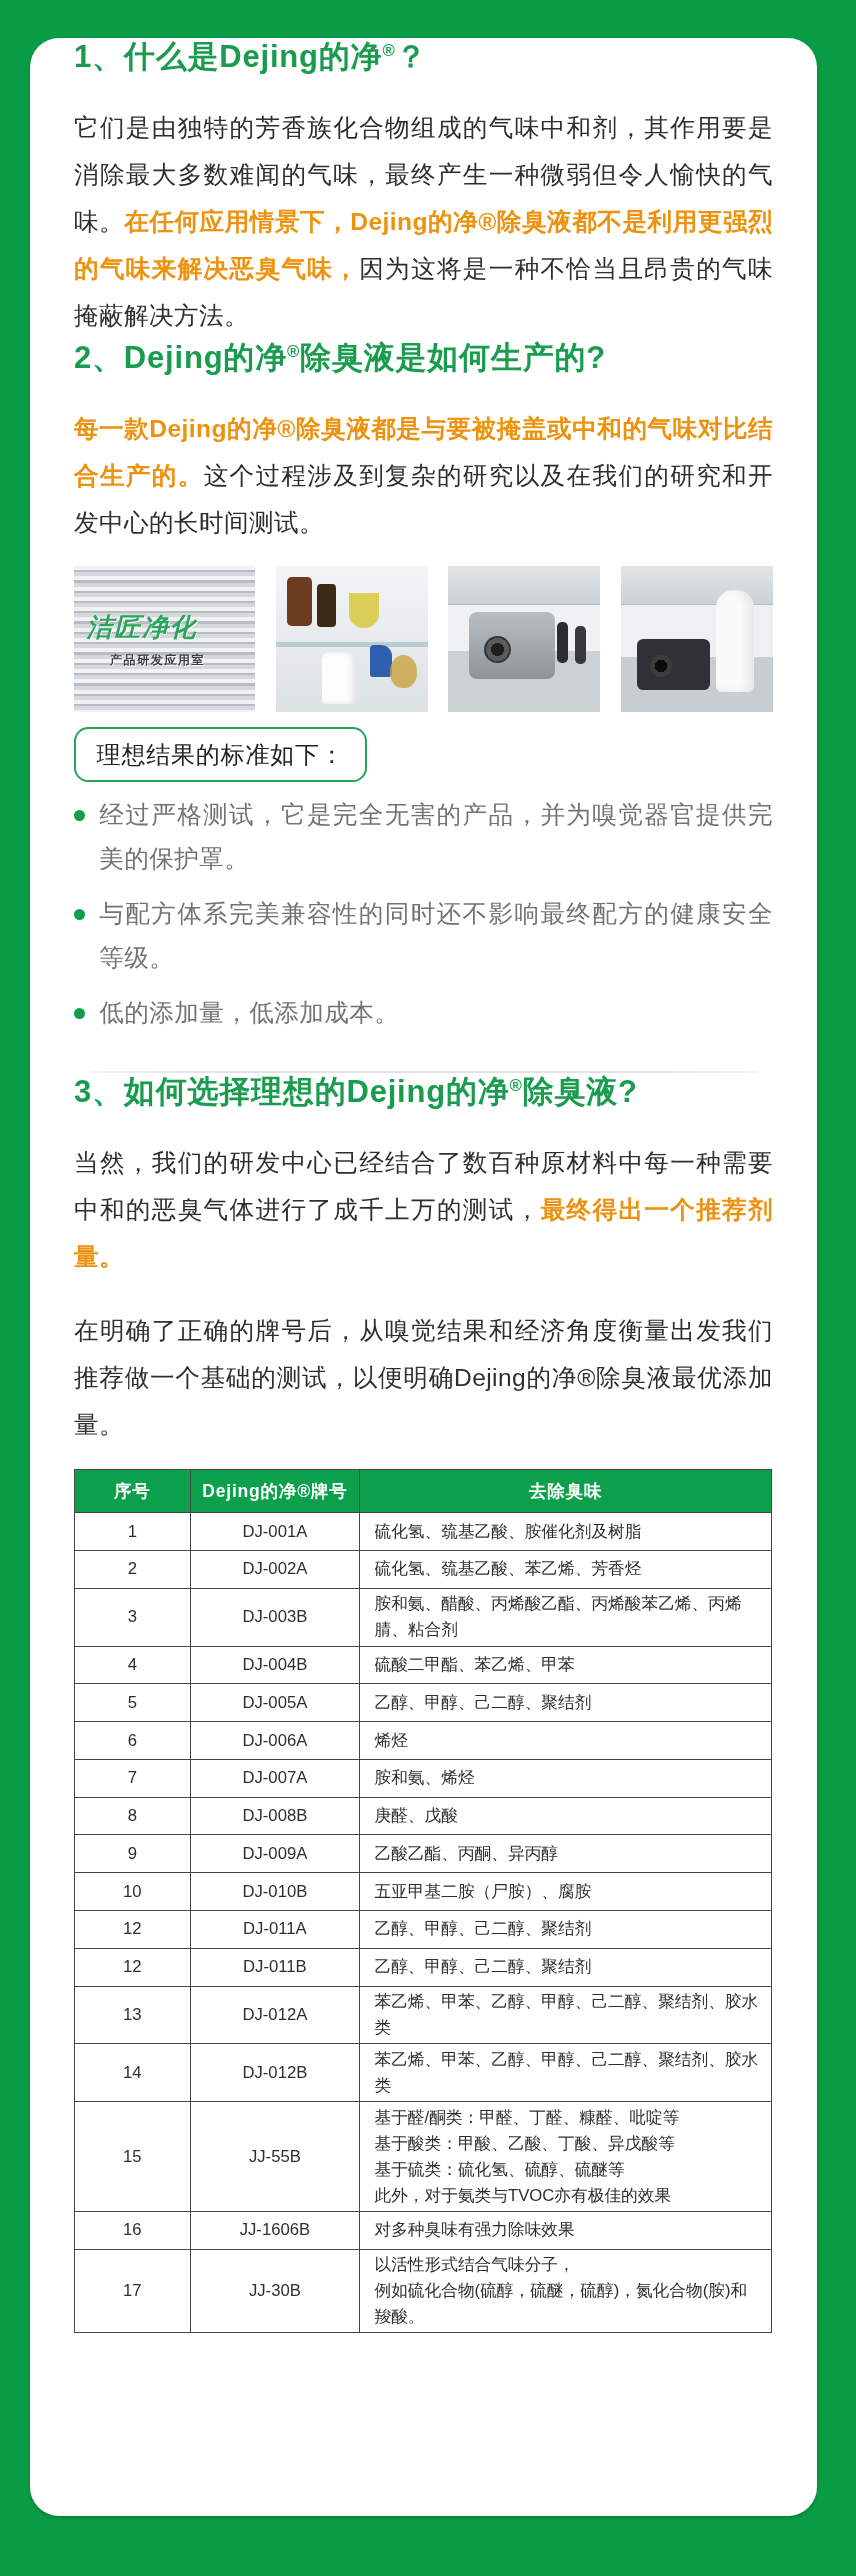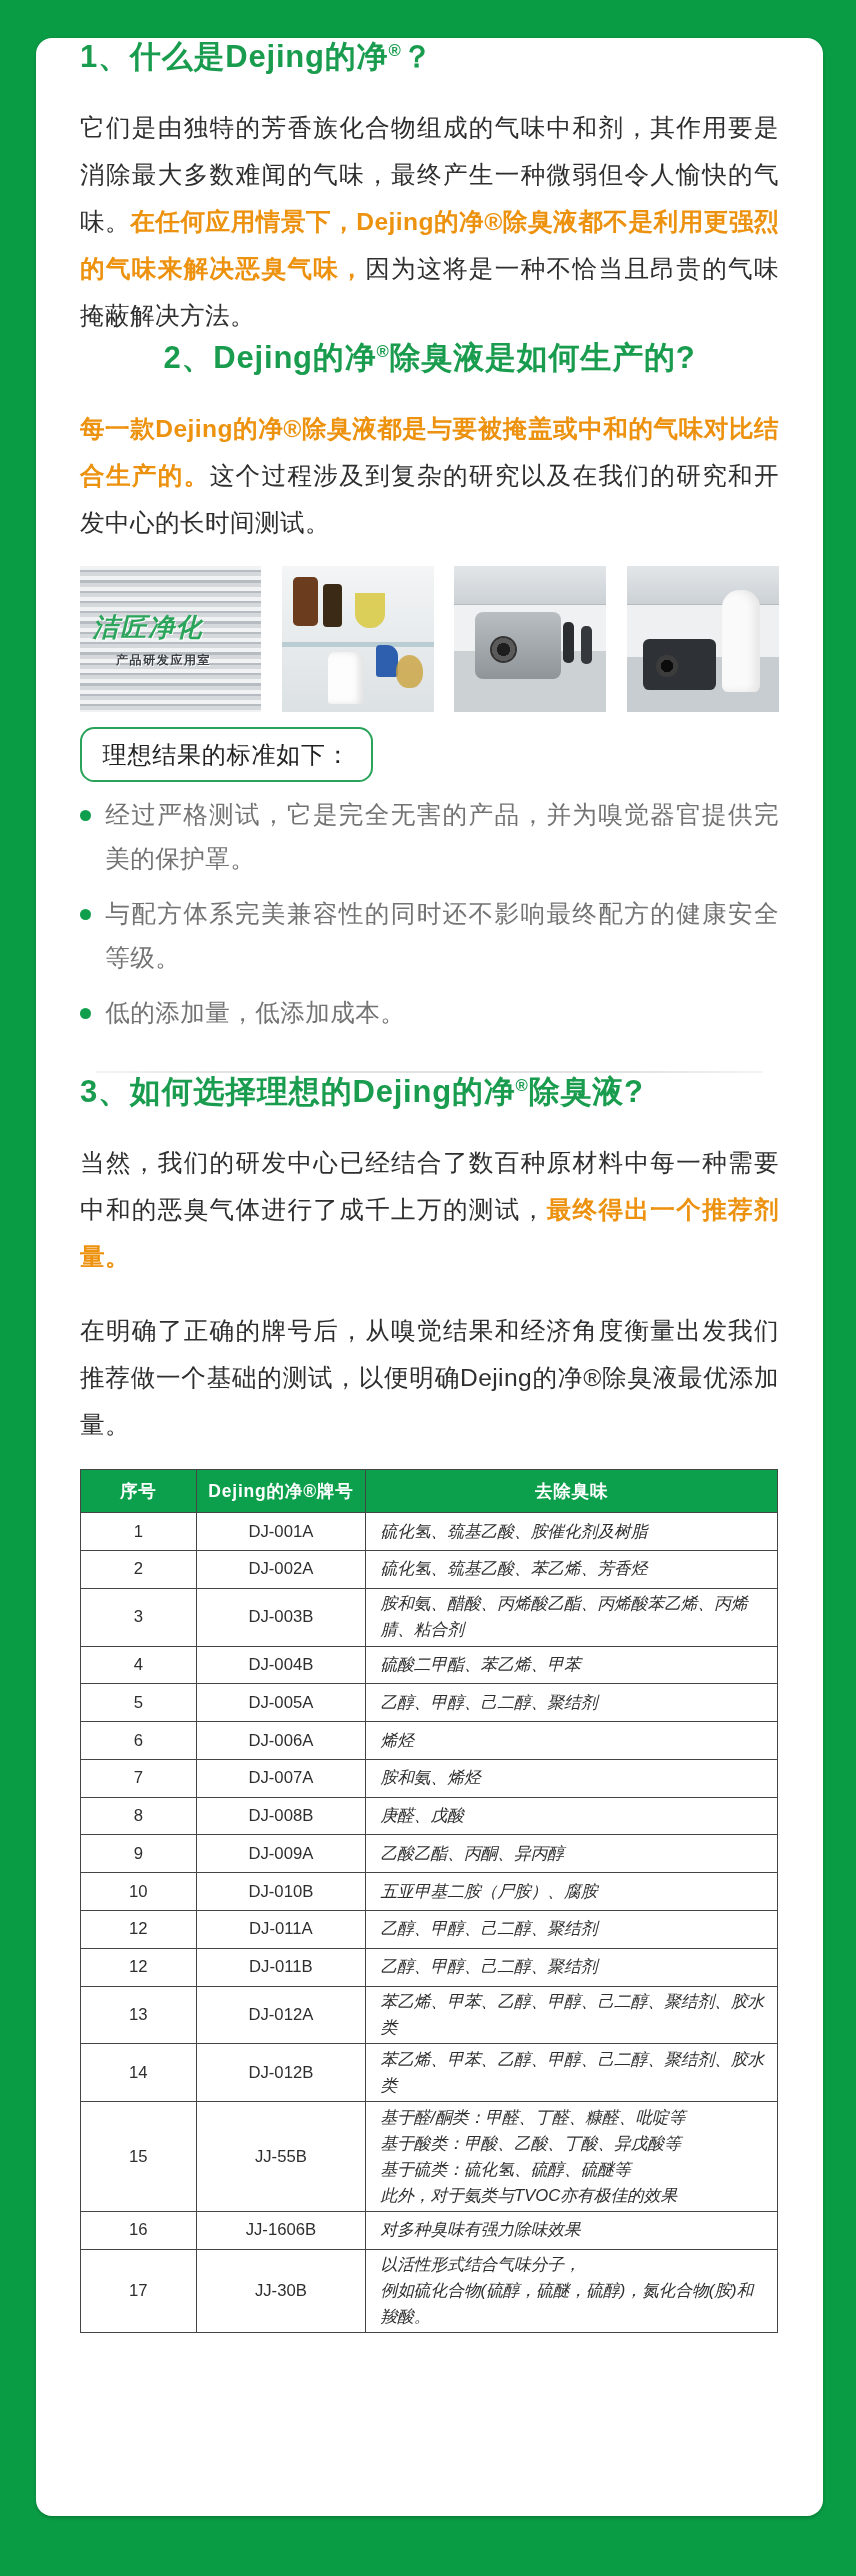--- a/index.html
+++ b/index.html
@@ -5,33 +5,33 @@
   html,body{margin:0;padding:0;}
   body{
     width:857px;height:2576px;
     background:#0a9b45;
     font-family:"Liberation Sans","DejaVu Sans",sans-serif;
     position:relative;
     -webkit-font-smoothing:antialiased;
   }
   #page{position:relative;width:857px;height:2576px;overflow:hidden;}
   .card{
-    position:absolute;left:36px;top:38px;width:787px;height:2478px;
-    background:#ffffff;border-radius:16px;overflow:hidden;
+    position:absolute;left:30px;top:38px;width:787px;height:2478px;
+    background:#ffffff;border-radius:29px;overflow:hidden;
     box-shadow:0 1.6px 3.2px rgba(0,0,0,.18);
   }
   .content{padding:0 44px;}
 
   h2.sec{
     margin:0;color:#1a9c4f;font-weight:bold;
     font-size:31px;line-height:1.25;letter-spacing:0.8px;
   }
   .sec .reg{font-size:16.7px;vertical-align:super;font-weight:bold;}
   .h1{margin-top:48px;}
-  .h2{margin-top:73px;text-align:center;}
+  .h2{margin-top:73px;}
   .h3{margin-top:46px;}
 
   p.body{
     margin:27px 0 0 0;font-size:24.6px;line-height:47px;color:#2e2e2e;
     text-align:justify;letter-spacing:0.4px;
   }
   .seg{color:#2e2e2e;}
   .seg.orange{color:#ed920f;font-weight:bold;}
 
   
@@ -85,21 +85,21 @@
     font-size:16.7px;color:#2e2e2e;table-layout:fixed;
   }
   table.odor th,table.odor td{border:1.6px solid #454545;}
   table.odor th{
     background:#0da04c;color:#ffffff;font-weight:bold;font-size:17.5px;
     height:36px;padding:3.2px 4.8px;letter-spacing:0.8px;
   }
   table.odor td{height:32px;padding:2.4px 8px;}
   .c-no{width:105px;text-align:center;}
   .c-grade{width:159px;text-align:center;}
-  .c-odor{width:435px;text-align:left;padding-left:14.3px!important;white-space:pre-line;line-height:26px;font-style:italic;}
+  .c-odor{width:435px;text-align:left;padding-left:14.3px!important;white-space:pre-line;line-height:26px;}
 </style>
 </head>
 <body>
 
 <div id="page">
   <div class="card">
     <div class="content">
 
       
       <h2 class="sec h1"><span>1、什么是Dejing的净</span><sup class="reg">®</sup><span>？</span></h2>

